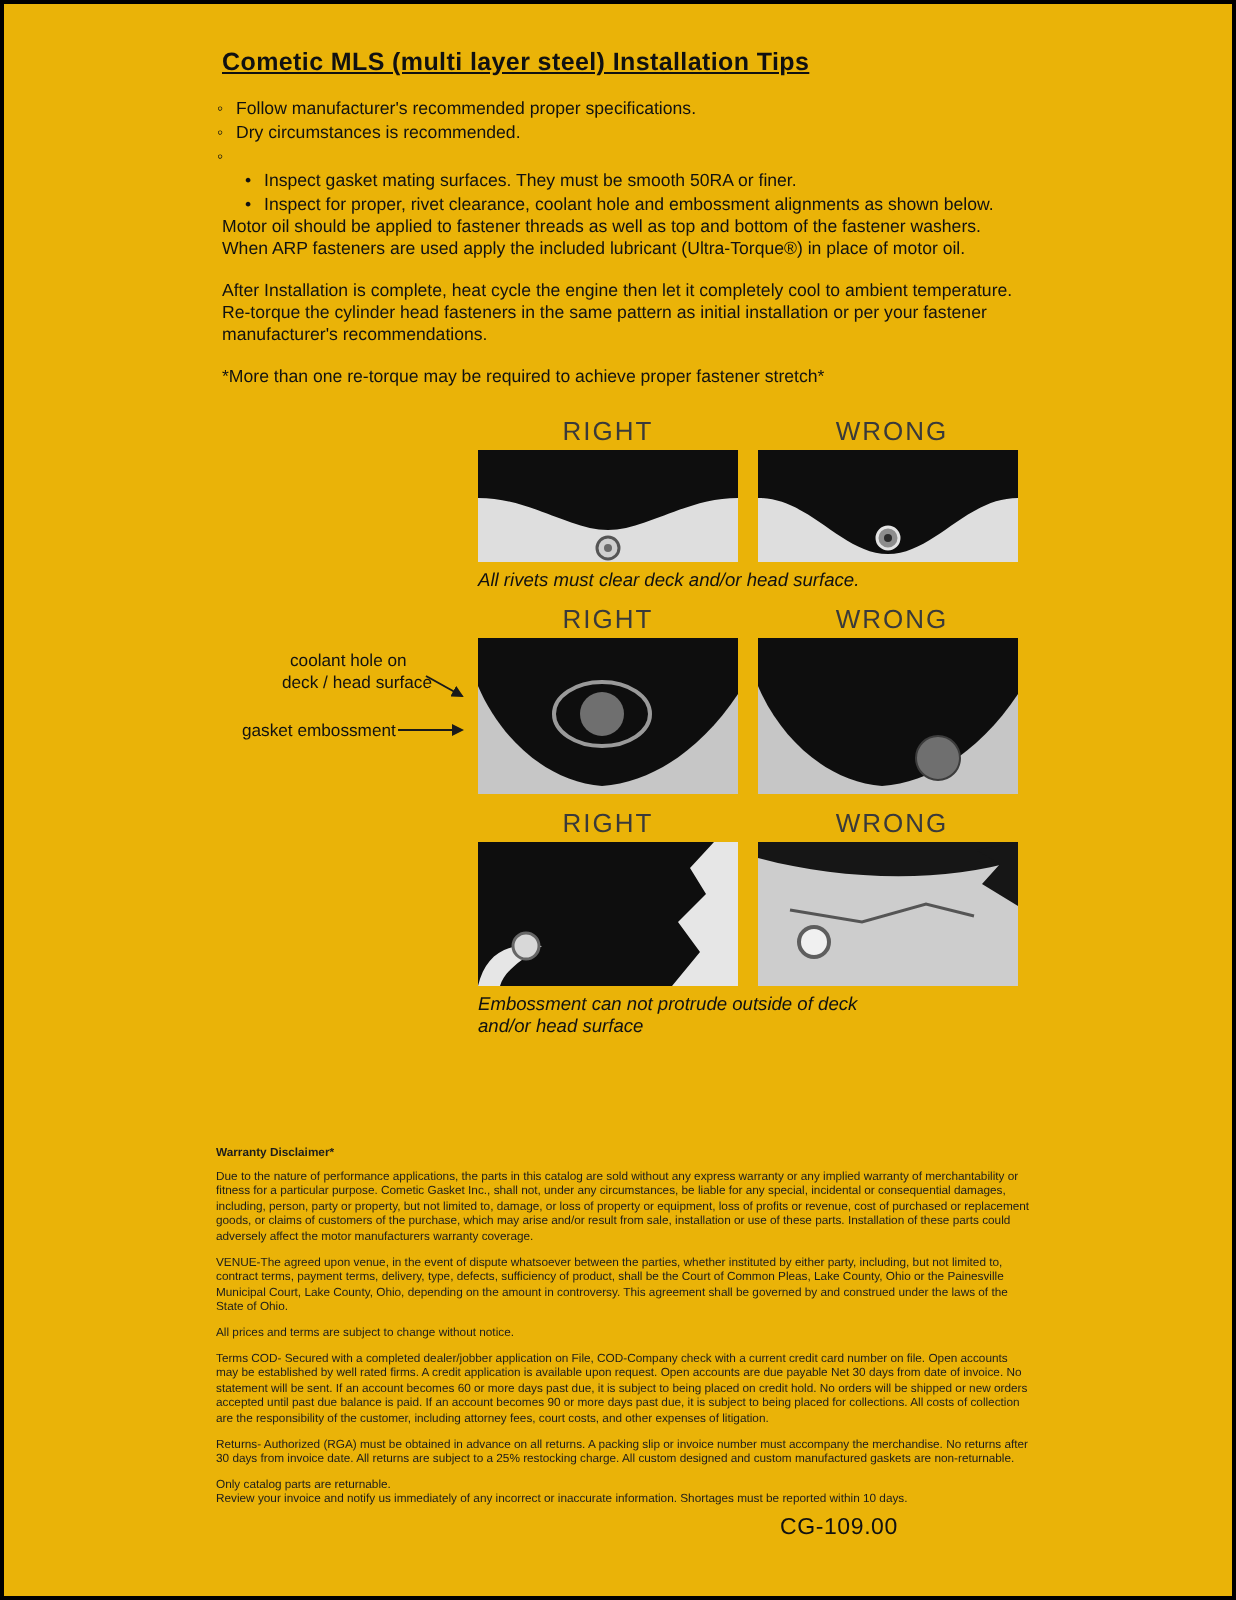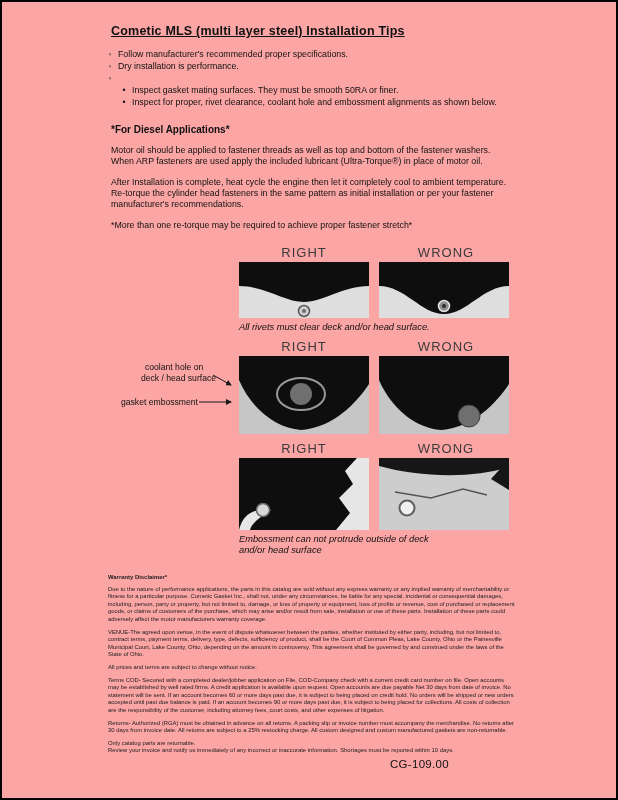--- a/index.html
+++ b/index.html
@@ -1,20 +1,20 @@
 <!DOCTYPE html>
 <html><head>
 <meta charset="utf-8">
 <style>
   * { margin:0; padding:0; box-sizing:border-box; }
   html,body { background:#fff; }
   .page {
     position:relative;
     width:618px; height:800px;
-    background:#fca5a5;
+    background:#eab308;
     border:2px solid #000;
     font-family:"Liberation Sans", sans-serif;
     color:#111;
     overflow:hidden;
   }
   .content { position:absolute; left:105px; top:22px; width:412px; }
 
   .title {
     font-size:12.5px; font-weight:bold;
     text-decoration:underline;
@@ -62,38 +62,37 @@
 
     <div class="title">Cometic MLS (multi layer steel) Installation Tips</div>
 
     <ul class="bullets">
       <li>
         <span class="glyph">◦</span>
         <span>Follow manufacturer's recommended proper specifications.</span>
       </li>
       <li>
         <span class="glyph">◦</span>
-        <span>Dry installation is performance.</span>
+        <span>Dry circumstances is recommended.</span>
       </li>
       <li>
         <span class="glyph">◦</span>
       </li>
     </ul>
     <ul class="sub-bullets">
       <li>
         <span class="glyph">•</span>
         <span>Inspect gasket mating surfaces.  They must be smooth 50RA or finer.</span>
       </li>
       <li>
         <span class="glyph">•</span>
         <span>Inspect for proper, rivet clearance, coolant hole and embossment alignments as shown below.</span>
       </li>
     </ul>
 
-    <div class="diesel-heading">*For Diesel Applications*</div>
     <p class="para">Motor oil should be applied to fastener threads as well as top and bottom of the fastener washers. When ARP fasteners are used apply the included lubricant (Ultra-Torque®) in place of motor oil.</p>
     <p class="para">After Installation is complete, heat cycle the engine then let it completely cool to ambient temperature. Re-torque the cylinder head fasteners in the same pattern as initial installation or per your fastener manufacturer's recommendations.</p>
     <p class="para note">*More than one re-torque may be required to achieve proper fastener stretch*</p>
 
     <div class="diagrams">
 
       <div class="diag-row">
         <div class="diag-head">
           <span>RIGHT</span>
           <span>WRONG</span>

